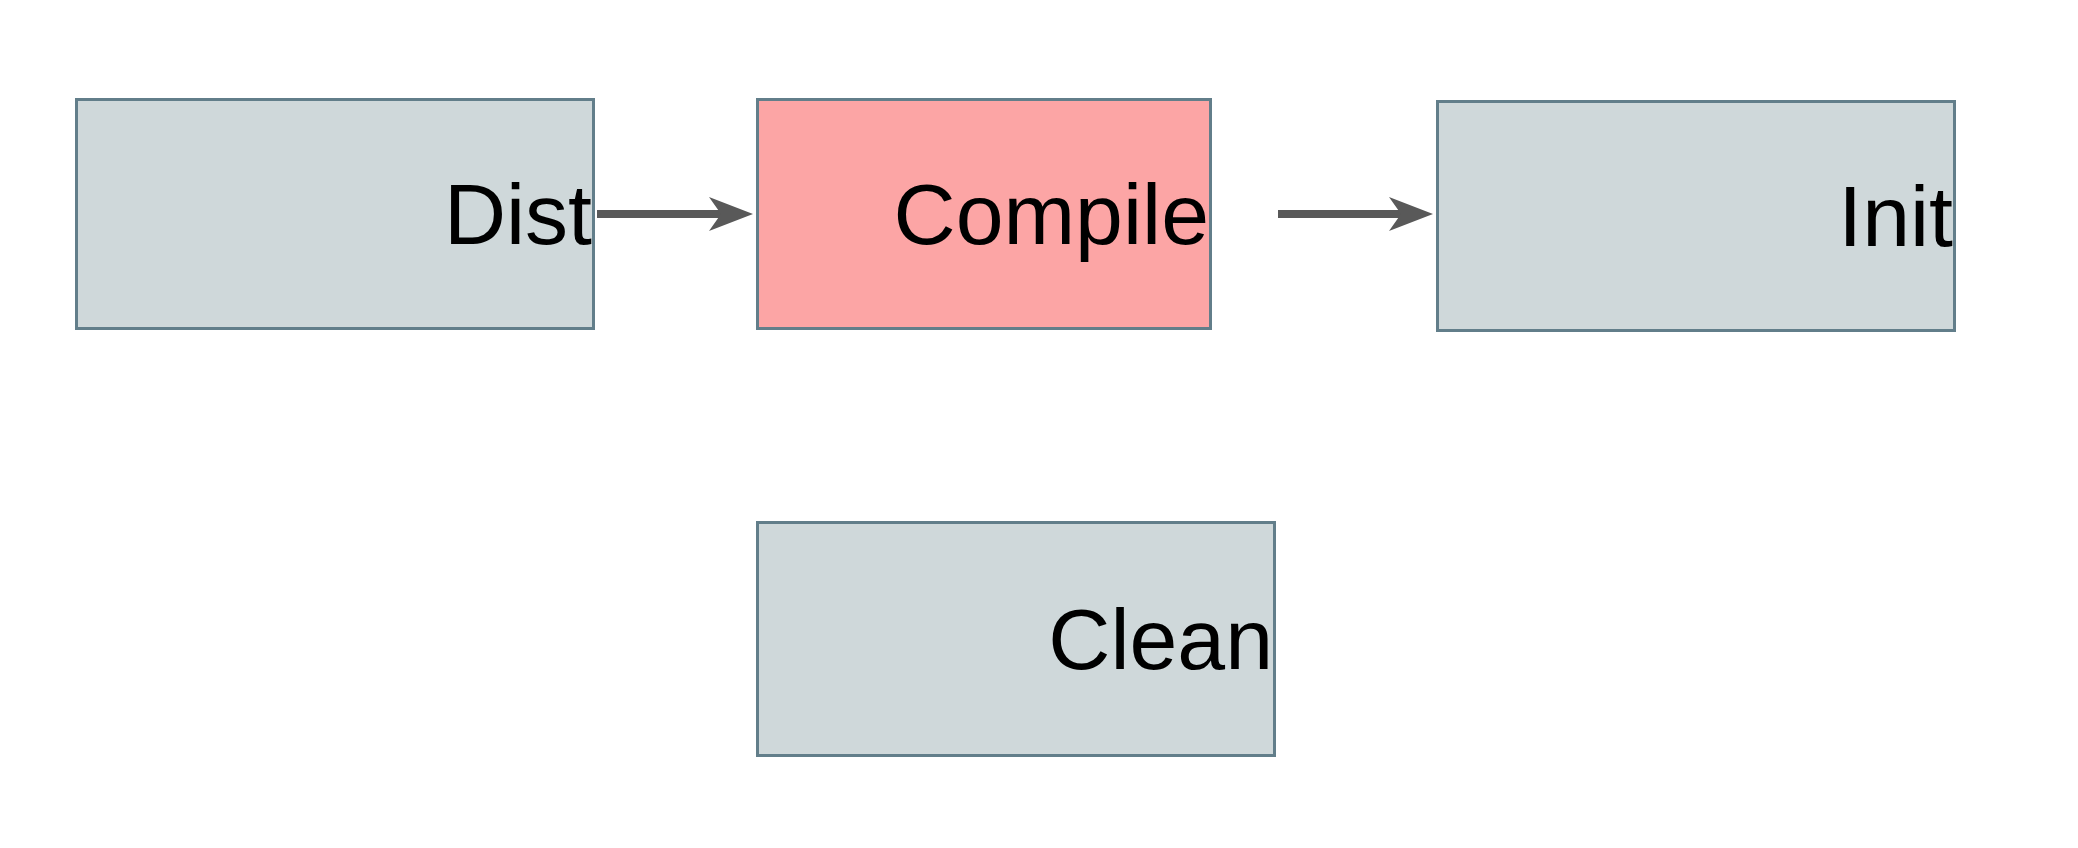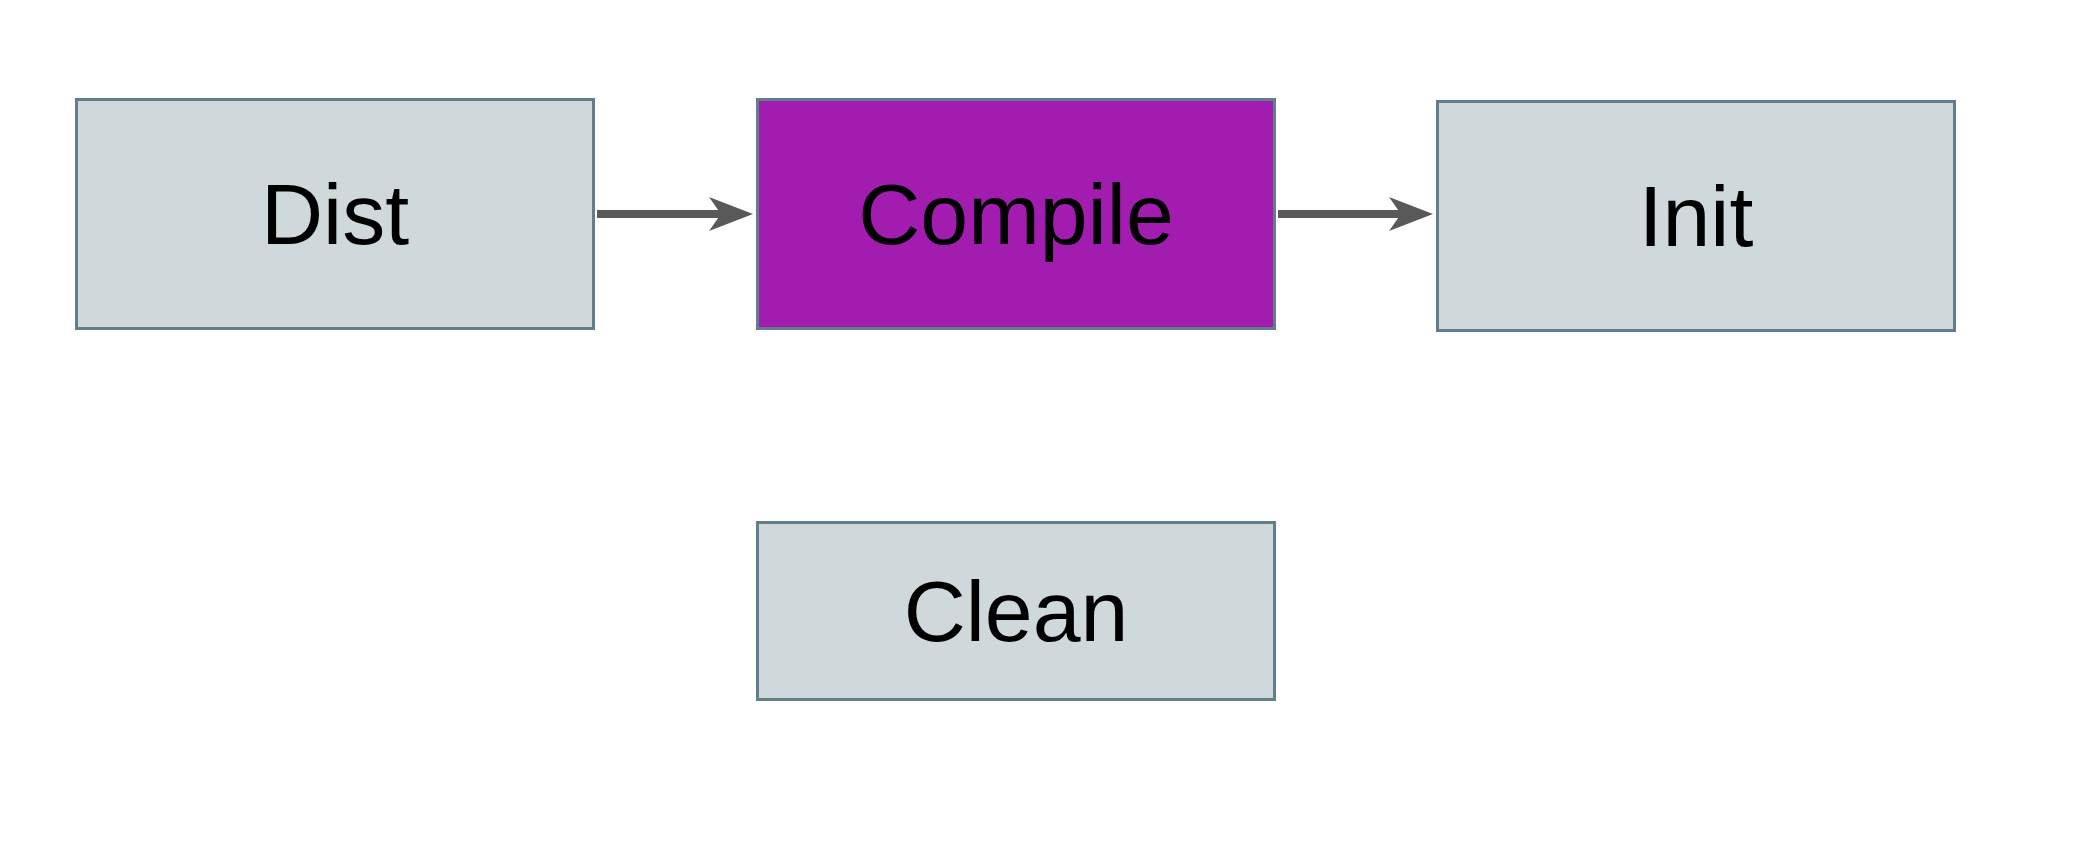--- a/index.html
+++ b/index.html
@@ -15,21 +15,21 @@
     position: relative;
     width: 2078px;
     height: 848px;
     background: #ffffff;
   }
   .node {
     position: absolute;
     box-sizing: border-box;
     display: flex;
     align-items: center;
-    justify-content: center;
+    justify-content: flex-end;
     border-style: solid;
     border-width: 3px;
   }
   .node-label {
     font-size: 86px;
     line-height: 1;
     letter-spacing: 0px;
     user-select: none;
   }
   svg.edges {
@@ -54,25 +54,25 @@
       <g>
         <line x1="1278" y1="214" x2="1403" y2="214" stroke="#595959" stroke-width="8"></line>
         <polygon points="1433,214 1389,197 1401,214 1389,231" fill="#595959"></polygon>
       </g>
     </svg>
 
   <div class="node" style="left: 75px; top: 98px; width: 520px; height: 232px; background: rgb(207, 216, 218); border-color: rgb(98, 126, 138);">
     <span class="node-label" style="color: rgb(0, 0, 0);">Dist</span>
   </div>
 
-  <div class="node" style="left: 756px; top: 98px; width: 520px; height: 232px; background: #a21caf; border-color: rgb(98, 126, 138);">
+  <div class="node" style="left: 756px; top: 98px; width: 456px; height: 232px; background: #fca5a5; border-color: rgb(98, 126, 138);">
     <span class="node-label" style="color: rgb(0, 0, 0);">Compile</span>
   </div>
 
   <div class="node" style="left: 1436px; top: 100px; width: 520px; height: 232px; background: rgb(207, 216, 218); border-color: rgb(98, 126, 138);">
     <span class="node-label" style="color: rgb(0, 0, 0);">Init</span>
   </div>
 
-  <div class="node" style="left: 756px; top: 521px; width: 520px; height: 180px; background: rgb(207, 216, 218); border-color: rgb(98, 126, 138);">
+  <div class="node" style="left: 756px; top: 521px; width: 520px; height: 236px; background: rgb(207, 216, 218); border-color: rgb(98, 126, 138);">
     <span class="node-label" style="color: rgb(0, 0, 0);">Clean</span>
   </div>
 
 </div>
 
 </body></html>

